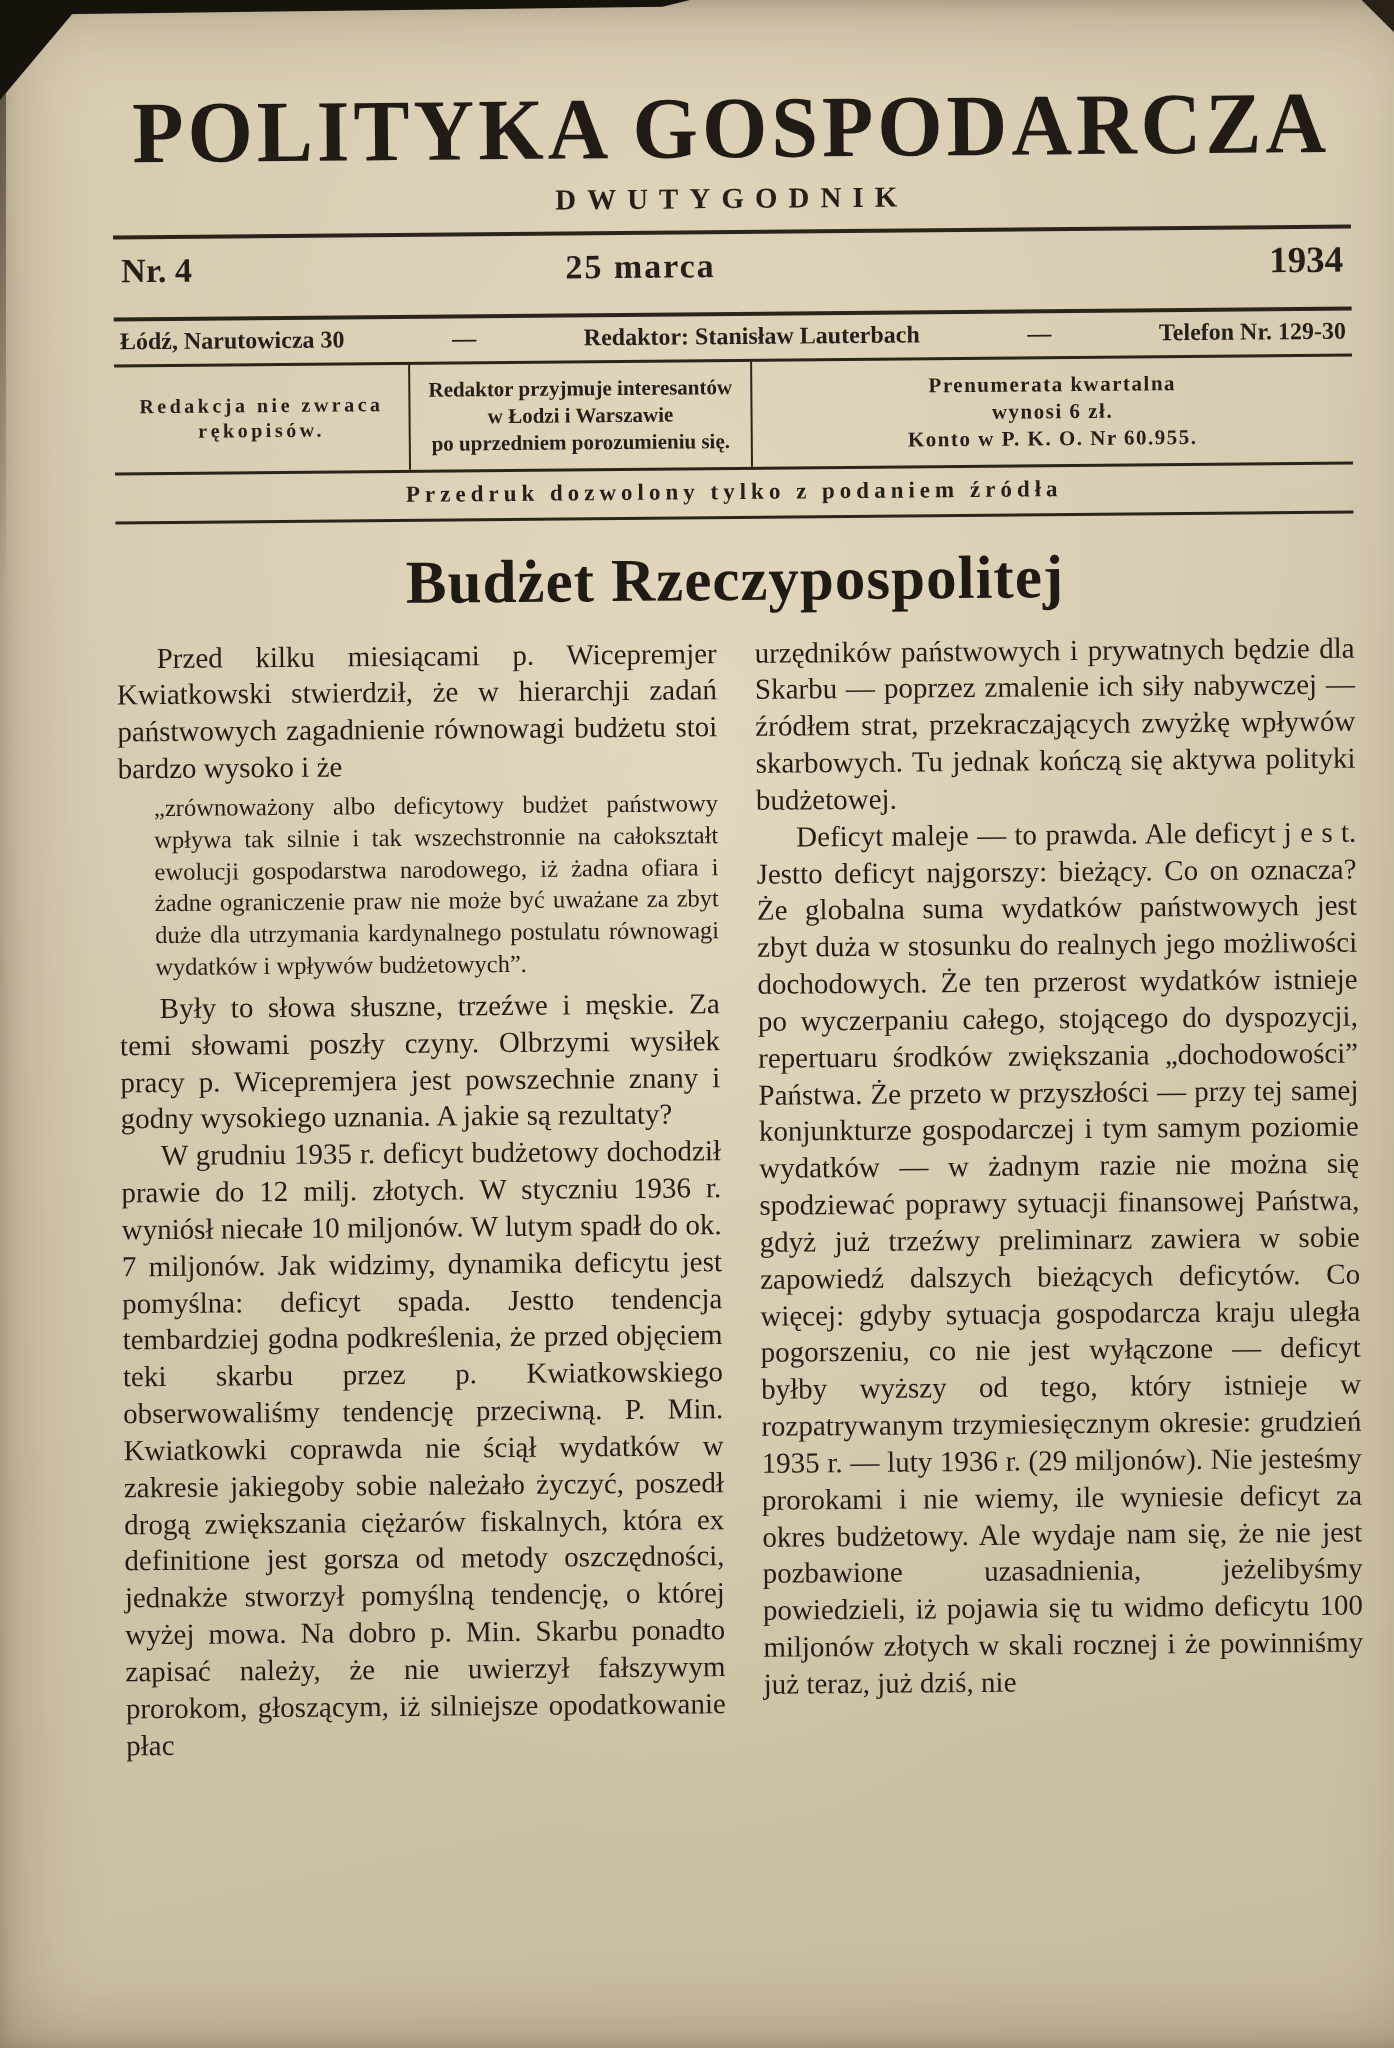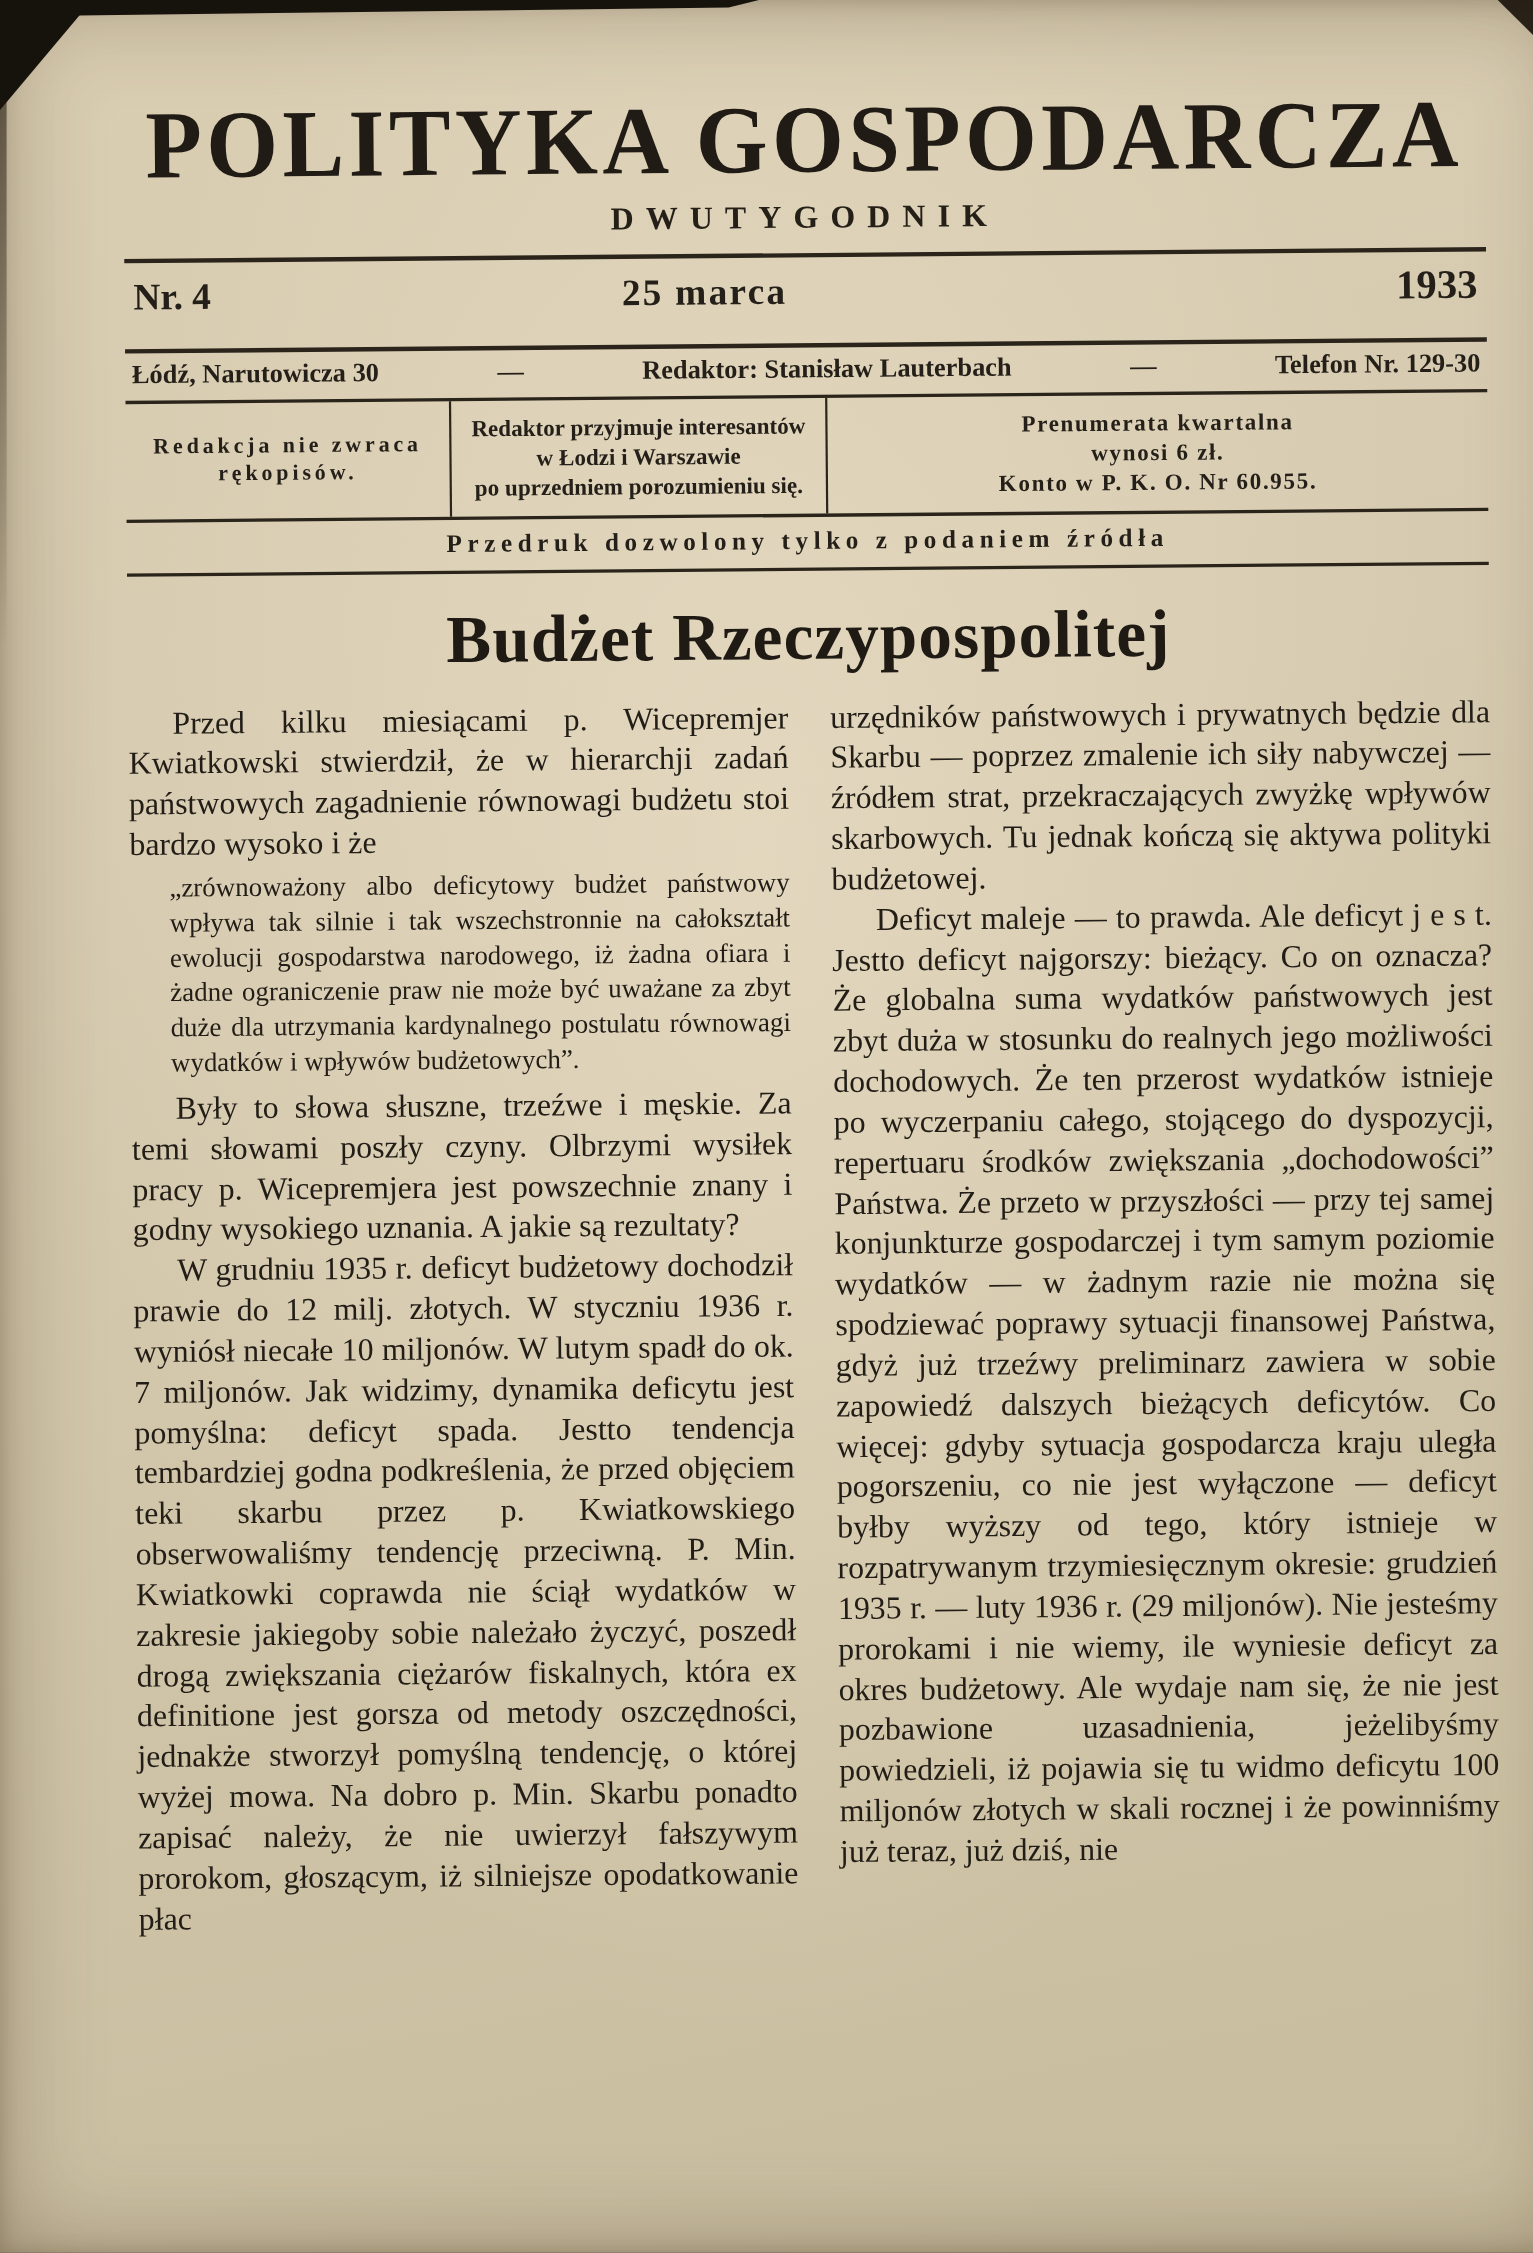--- a/index.html
+++ b/index.html
@@ -100,21 +100,21 @@
   <div class="content">
 
     <h1 class="masthead-title">POLITYKA GOSPODARCZA</h1>
     <div class="masthead-subtitle">DWUTYGODNIK</div>
 
     <hr class="rule rule-3">
 
     <div class="row-issue">
       <span class="num">Nr. 4</span>
       <span class="date">25 marca</span>
-      <span class="year">1933</span>
+      <span class="year">1934</span>
     </div>
 
     <hr class="rule rule-3">
 
     <div class="row-address">
       <span>Łódź, Narutowicza 30</span>
       <span>—</span>
       <span>Redaktor: Stanisław Lauterbach</span>
       <span>—</span>
       <span>Telefon Nr. 129-30</span>

